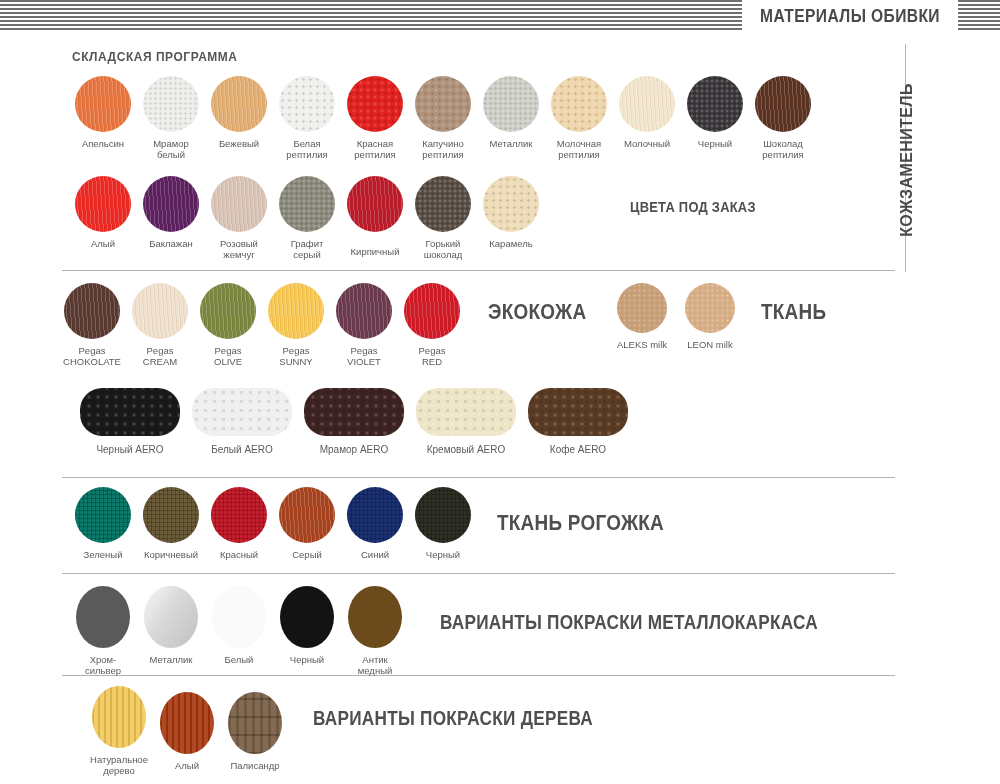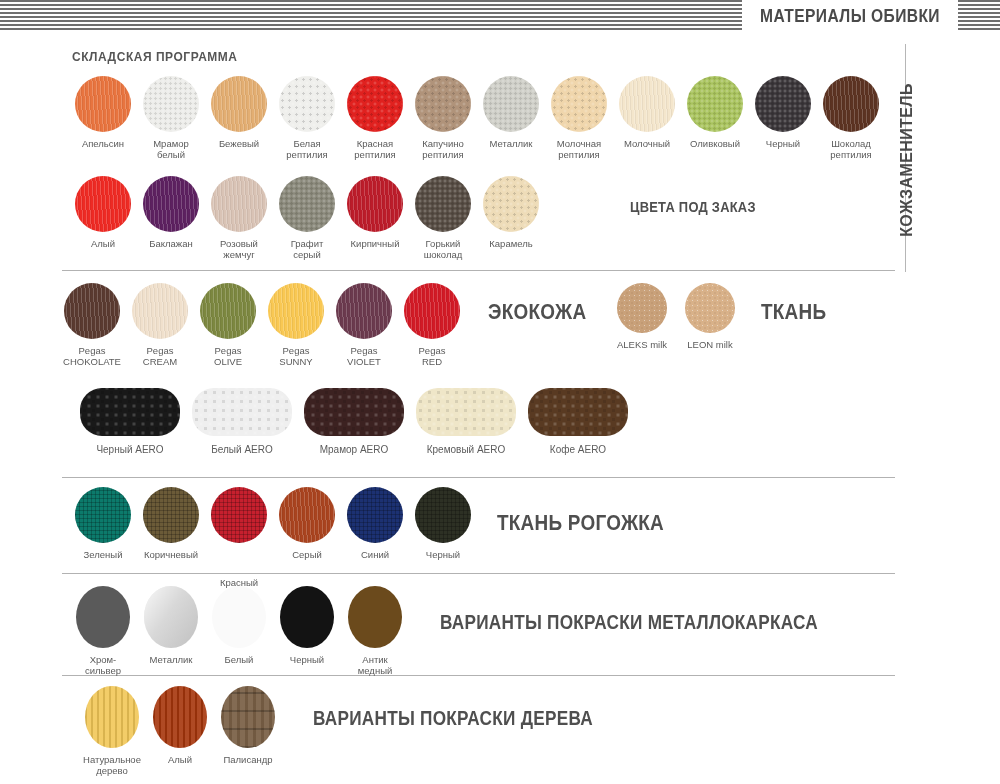--- a/index.html
+++ b/index.html
@@ -178,24 +178,20 @@
       <div class="sw" style="width: 68px;">
         <div class="chip c56 tex-rept" style="background: rgb(240, 214, 172);"></div>
         <div class="lbl ">Молочная
 рептилия</div>
       </div>
       <div class="sw" style="width: 68px;">
         <div class="chip c56 tex-grain" style="background: rgb(244, 230, 204);"></div>
         <div class="lbl ">Молочный</div>
       </div>
       <div class="sw" style="width: 68px;">
-        <div class="chip c56 tex-pebble" style="background: rgb(169, 195, 94);"></div>
-        <div class="lbl ">Оливковый</div>
-      </div>
-      <div class="sw" style="width: 68px;">
         <div class="chip c56 tex-pebble" style="background: rgb(58, 53, 57);"></div>
         <div class="lbl ">Черный</div>
       </div>
       <div class="sw" style="width: 68px;">
         <div class="chip c56 tex-grain" style="background: rgb(92, 51, 34);"></div>
         <div class="lbl ">Шоколад
 рептилия</div>
       </div>
     </div>
   <div class="row" id="row-stock2" style="left:69px;  top:176px;">
@@ -210,21 +206,21 @@
       <div class="sw" style="width: 68px;">
         <div class="chip c56 tex-grain" style="background: rgb(217, 195, 181);"></div>
         <div class="lbl ">Розовый
 жемчуг</div>
       </div>
       <div class="sw" style="width: 68px;">
         <div class="chip c56 tex-pebble" style="background: rgb(138, 137, 123);"></div>
         <div class="lbl ">Графит
 серый</div>
       </div>
-      <div class="sw" style="width: 68px;">
+      <div class="sw" style="width: 68px; gap: 8px;">
         <div class="chip c56 tex-grain" style="background: rgb(188, 28, 42);"></div>
         <div class="lbl ">Кирпичный</div>
       </div>
       <div class="sw" style="width: 68px;">
         <div class="chip c56 tex-pebble" style="background: rgb(86, 76, 67);"></div>
         <div class="lbl ">Горький
 шоколад</div>
       </div>
       <div class="sw" style="width: 68px;">
         <div class="chip c56 tex-rept" style="background: rgb(238, 220, 184);"></div>
@@ -297,21 +293,21 @@
     </div>
   <div class="row" id="row-rogozhka" style="left:69px;  top:487px;">
       <div class="sw" style="width: 68px;">
         <div class="chip c56 tex-weave" style="background: rgb(12, 122, 107);"></div>
         <div class="lbl ">Зеленый</div>
       </div>
       <div class="sw" style="width: 68px;">
         <div class="chip c56 tex-weave" style="background: rgb(107, 91, 56);"></div>
         <div class="lbl ">Коричневый</div>
       </div>
-      <div class="sw" style="width: 68px; gap: 28px;">
+      <div class="sw" style="width: 68px;">
         <div class="chip c56 tex-weave" style="background: rgb(198, 32, 46);"></div>
         <div class="lbl ">Красный</div>
       </div>
       <div class="sw" style="width: 68px;">
         <div class="chip c56 tex-grain" style="background: rgb(169, 67, 31);"></div>
         <div class="lbl ">Серый</div>
       </div>
       <div class="sw" style="width: 68px;">
         <div class="chip c56 tex-weave" style="background: rgb(28, 49, 114);"></div>
         <div class="lbl ">Синий</div>
@@ -338,21 +334,21 @@
       <div class="sw" style="width: 68px;">
         <div class="chip oval" style="background: rgb(19, 19, 19);"></div>
         <div class="lbl ">Черный</div>
       </div>
       <div class="sw" style="width: 68px;">
         <div class="chip oval" style="background: rgb(107, 74, 28);"></div>
         <div class="lbl ">Антик
 медный</div>
       </div>
     </div>
-  <div class="row" id="row-wood" style="left:78px;  top:686px;">
+  <div class="row" id="row-wood" style="left:85px;  top:686px;align-items:center;">
       <div class="sw" style="width: 68px;">
         <div class="chip oval tex-wood" style="background: rgb(242, 199, 87);"></div>
         <div class="lbl wide">Натуральное
 дерево</div>
       </div>
       <div class="sw" style="width: 68px;">
         <div class="chip oval tex-wood" style="background: rgb(166, 53, 11);"></div>
         <div class="lbl wide">Алый</div>
       </div>
       <div class="sw" style="width: 68px;">

